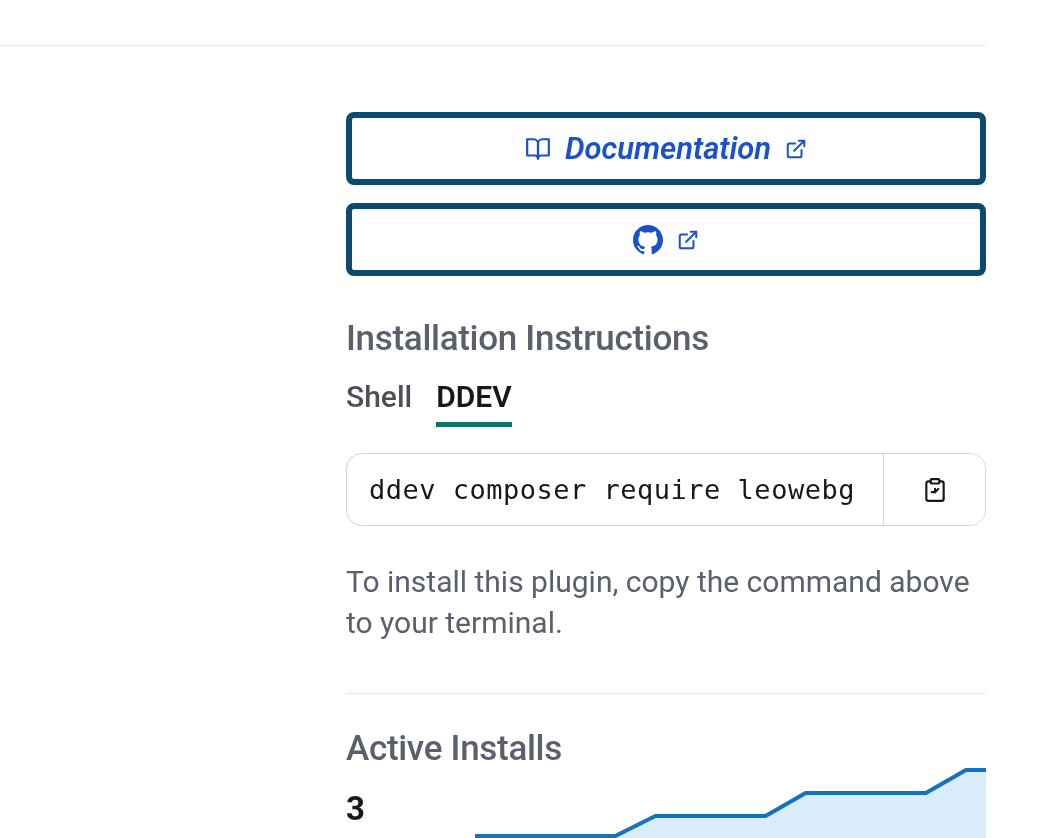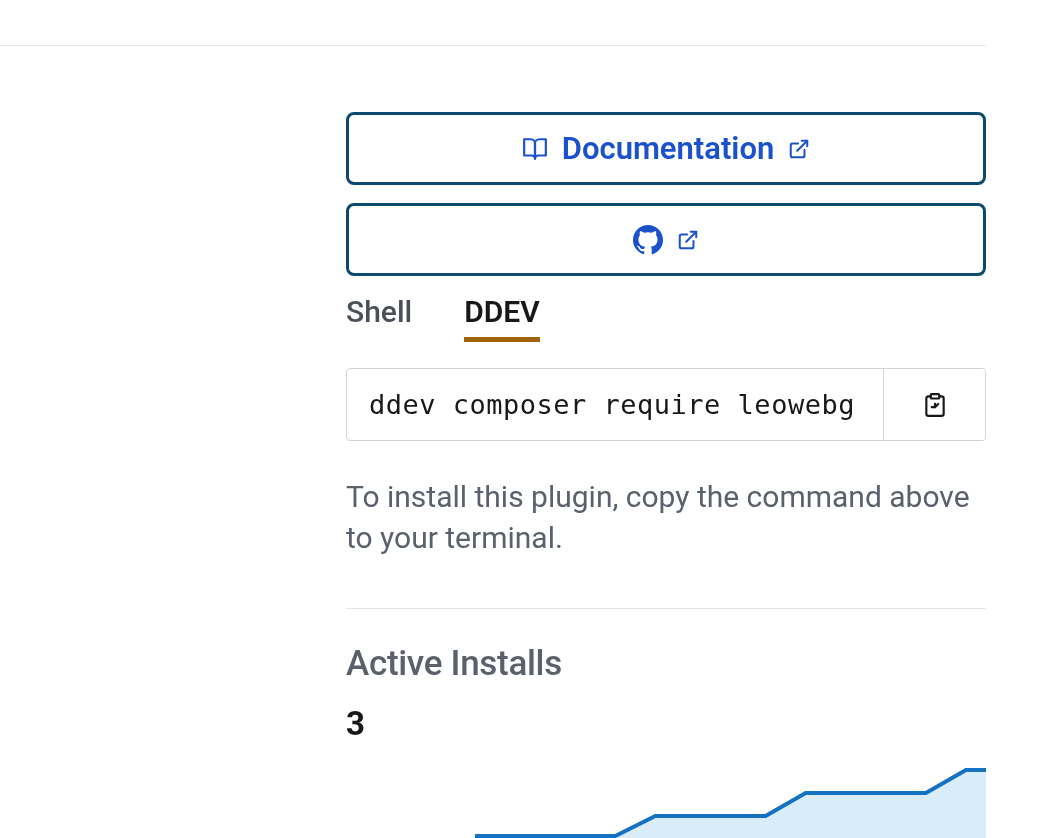--- a/index.html
+++ b/index.html
@@ -28,25 +28,26 @@
       right: 62px;
       top: 112px;
     }
     .link-button {
       display: flex;
       align-items: center;
       justify-content: center;
       gap: 14px;
       width: 100%;
       height: 73px;
-      border: 3px solid #0c4a6e;
+      border: 6px solid #0c4a6e;
       border-radius: 8px;
       background: #fff;
       cursor: pointer;
       margin-bottom: 18px;
+      font-style: italic;
     }
     .link-button-text {
       font-size: 31px;
       font-weight: 600;
       color: #1b52cc;
     }
     .icon-book {
       width: 26px;
       height: 26px;
       color: #1b52cc;
@@ -64,39 +65,39 @@
     .section-title {
       font-size: 35px;
       font-weight: 500;
       color: #5a616c;
       margin-top: 42px;
       margin-bottom: 20px;
       letter-spacing: -0.3px;
     }
     .tabs {
       display: flex;
-      gap: 52px;
+      gap: 24px;
       margin-bottom: 26px;
     }
     .tab {
       font-size: 30px;
       font-weight: 500;
       color: #4a5058;
       cursor: pointer;
       padding-bottom: 8px;
     }
     .tab.active {
       color: #18181b;
       font-weight: 600;
-      border-bottom: 5px solid #a16207;
+      border-bottom: 5px solid #0f766e;
     }
     .code-box {
       display: flex;
       border: 1px solid #d4d4d8;
-      border-radius: 4px;
+      border-radius: 16px;
       height: 73px;
       overflow: hidden;
       margin-bottom: 36px;
     }
     .code-text {
       flex: 1;
       display: flex;
       align-items: center;
       padding: 0 22px;
       font-family: ui-monospace, 'SF Mono', Menlo, Monaco, Consolas, monospace;
@@ -181,20 +182,21 @@
     <svg class="icon-github" viewBox="0 0 24 24" fill="currentColor">
       <path d="M12 0C5.37 0 0 5.37 0 12c0 5.3 3.438 9.8 8.205 11.385.6.113.82-.258.82-.577 0-.285-.01-1.04-.015-2.04-3.338.724-4.042-1.61-4.042-1.61-.546-1.385-1.335-1.755-1.335-1.755-1.087-.744.084-.729.084-.729 1.205.084 1.838 1.236 1.838 1.236 1.07 1.835 2.809 1.305 3.495.998.108-.776.417-1.305.76-1.605-2.665-.3-5.466-1.332-5.466-5.93 0-1.31.465-2.38 1.235-3.22-.135-.303-.54-1.523.105-3.176 0 0 1.005-.322 3.3 1.23.96-.267 1.98-.399 3-.405 1.02.006 2.04.138 3 .405 2.28-1.552 3.285-1.23 3.285-1.23.645 1.653.24 2.873.12 3.176.765.84 1.23 1.91 1.23 3.22 0 4.61-2.805 5.625-5.475 5.92.42.36.81 1.096.81 2.22 0 1.606-.015 2.896-.015 3.286 0 .315.21.69.825.57C20.565 21.795 24 17.295 24 12c0-6.63-5.37-12-12-12"></path>
     </svg>
     <svg class="icon-external" viewBox="0 0 24 24" fill="none" stroke="currentColor" stroke-width="2.2" stroke-linecap="round" stroke-linejoin="round">
       <path d="M18 13v6a2 2 0 0 1-2 2H5a2 2 0 0 1-2-2V8a2 2 0 0 1 2-2h6"></path>
       <polyline points="15 3 21 3 21 9"></polyline>
       <line x1="10" y1="14" x2="21" y2="3"></line>
     </svg>
   </div>
 
+  <h2 class="section-title">Installation Instructions</h2>
 
   <div class="tabs">
     <div class="tab">Shell</div>
     <div class="tab active">DDEV</div>
   </div>
 
   <div class="code-box">
     <div class="code-text">ddev composer require leowebg</div>
     <div class="copy-btn">
       <svg class="copy-icon" viewBox="0 0 24 24" fill="none" stroke="currentColor" stroke-width="2" stroke-linecap="round" stroke-linejoin="round">

